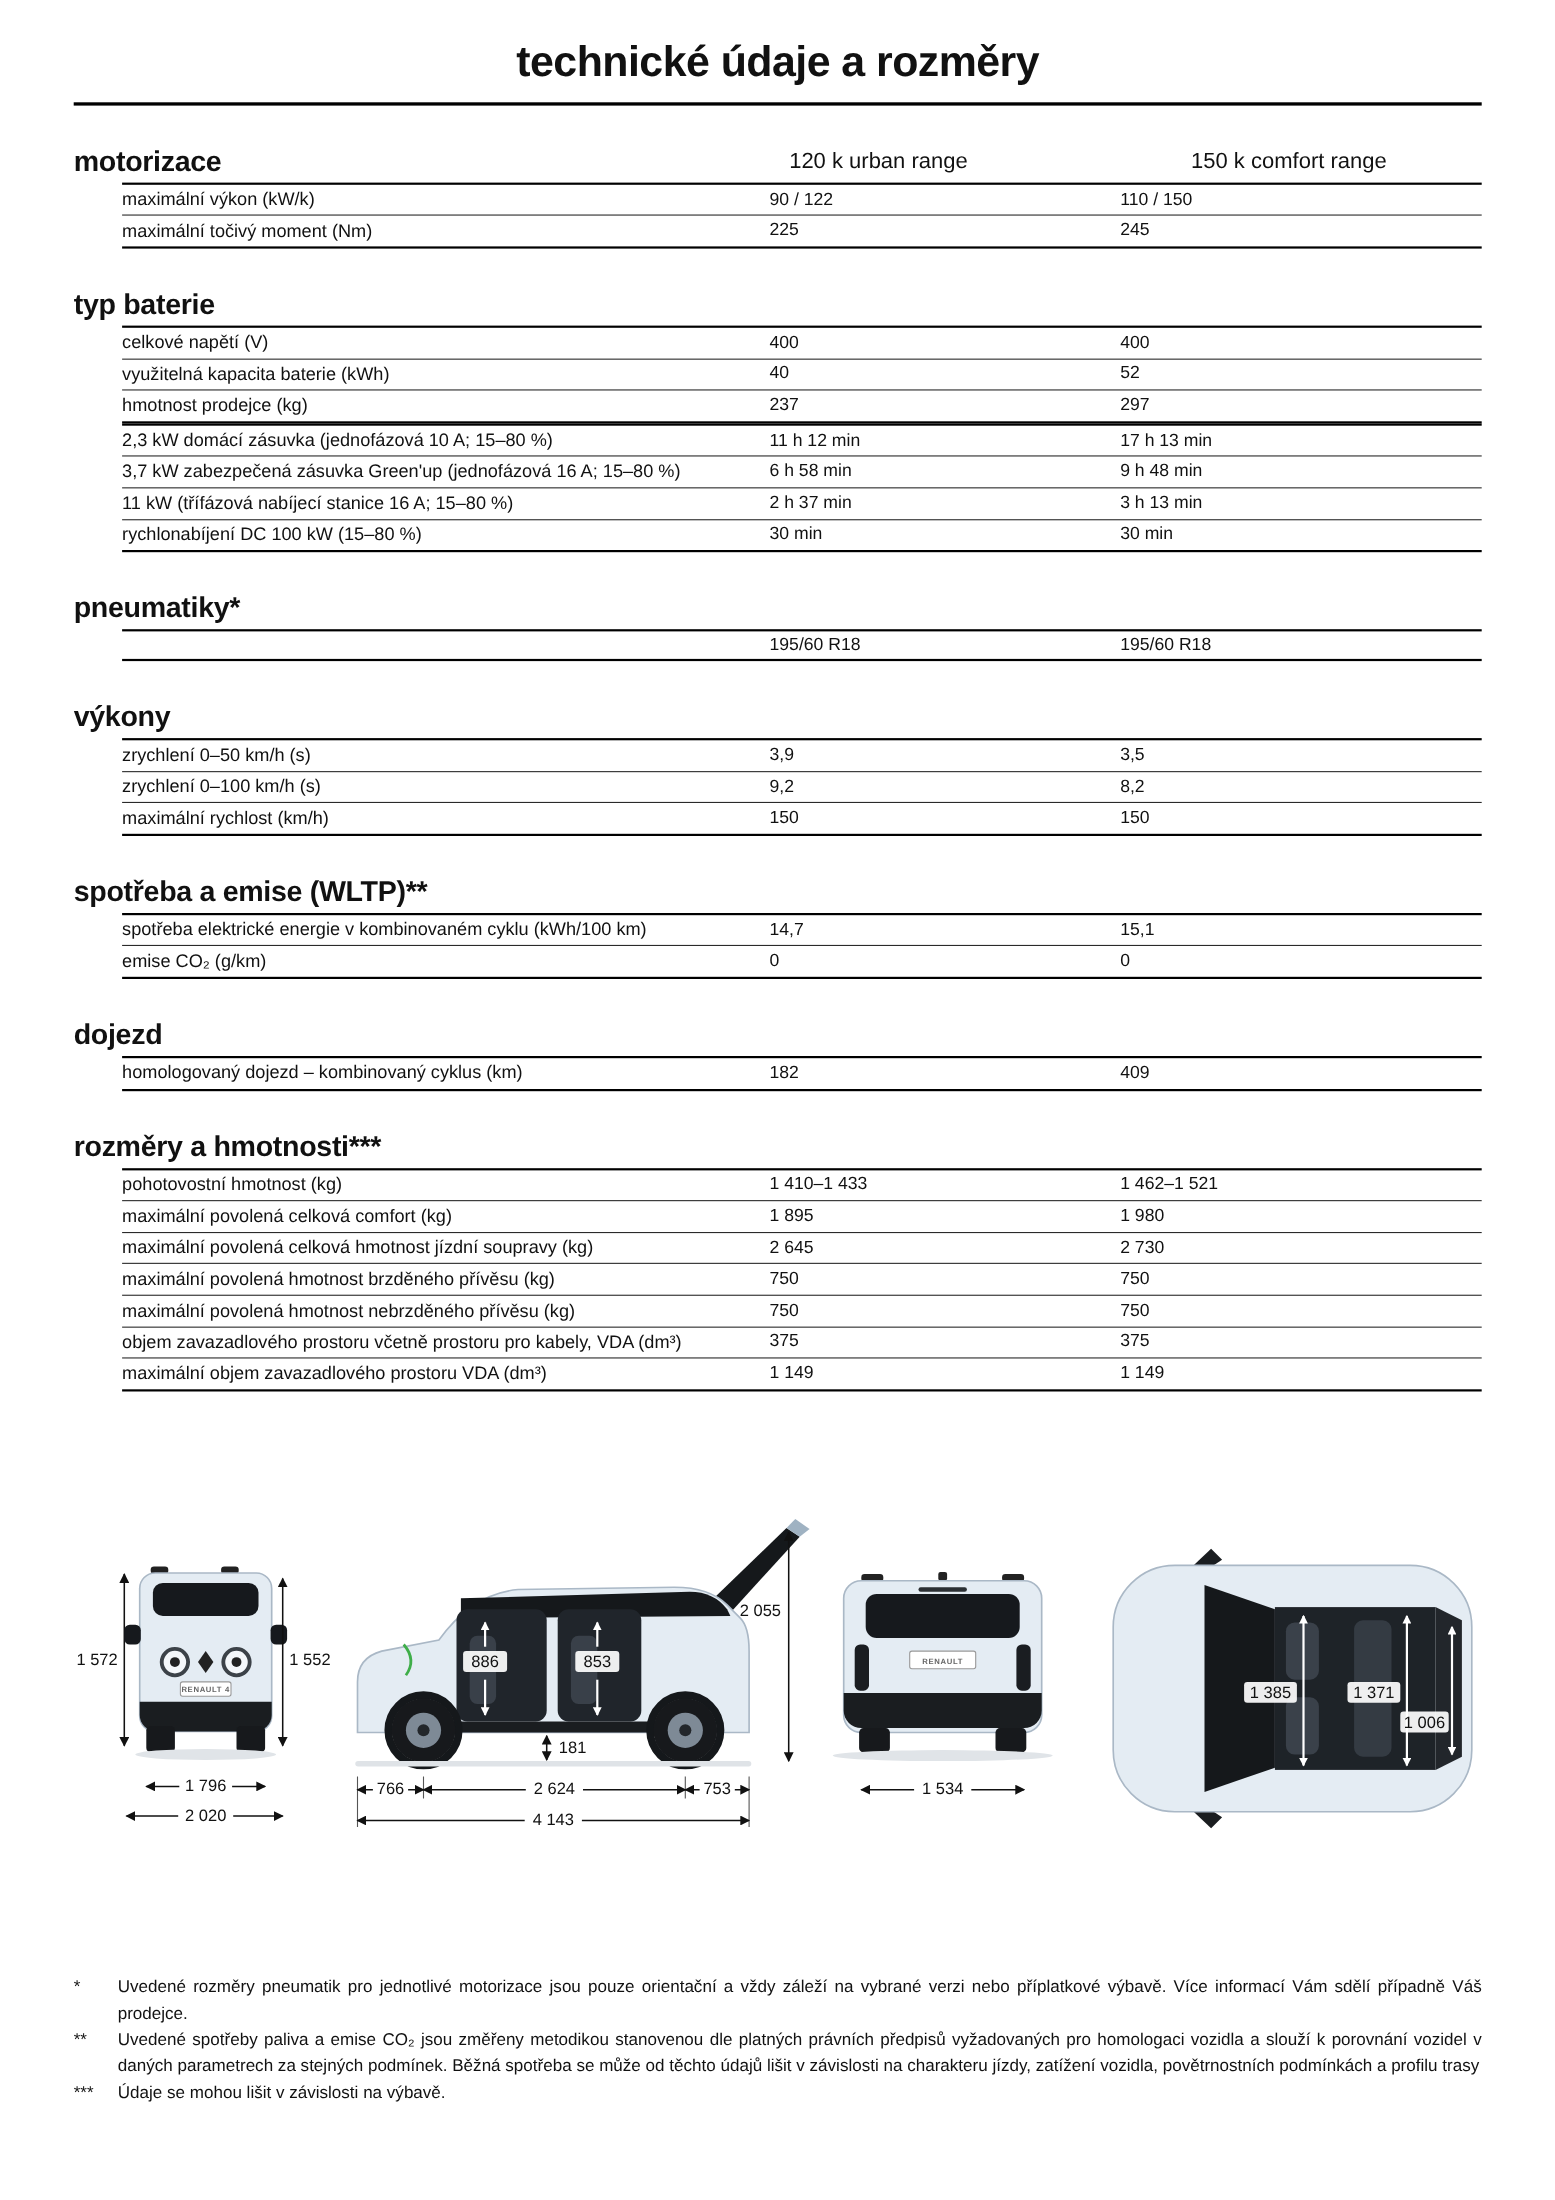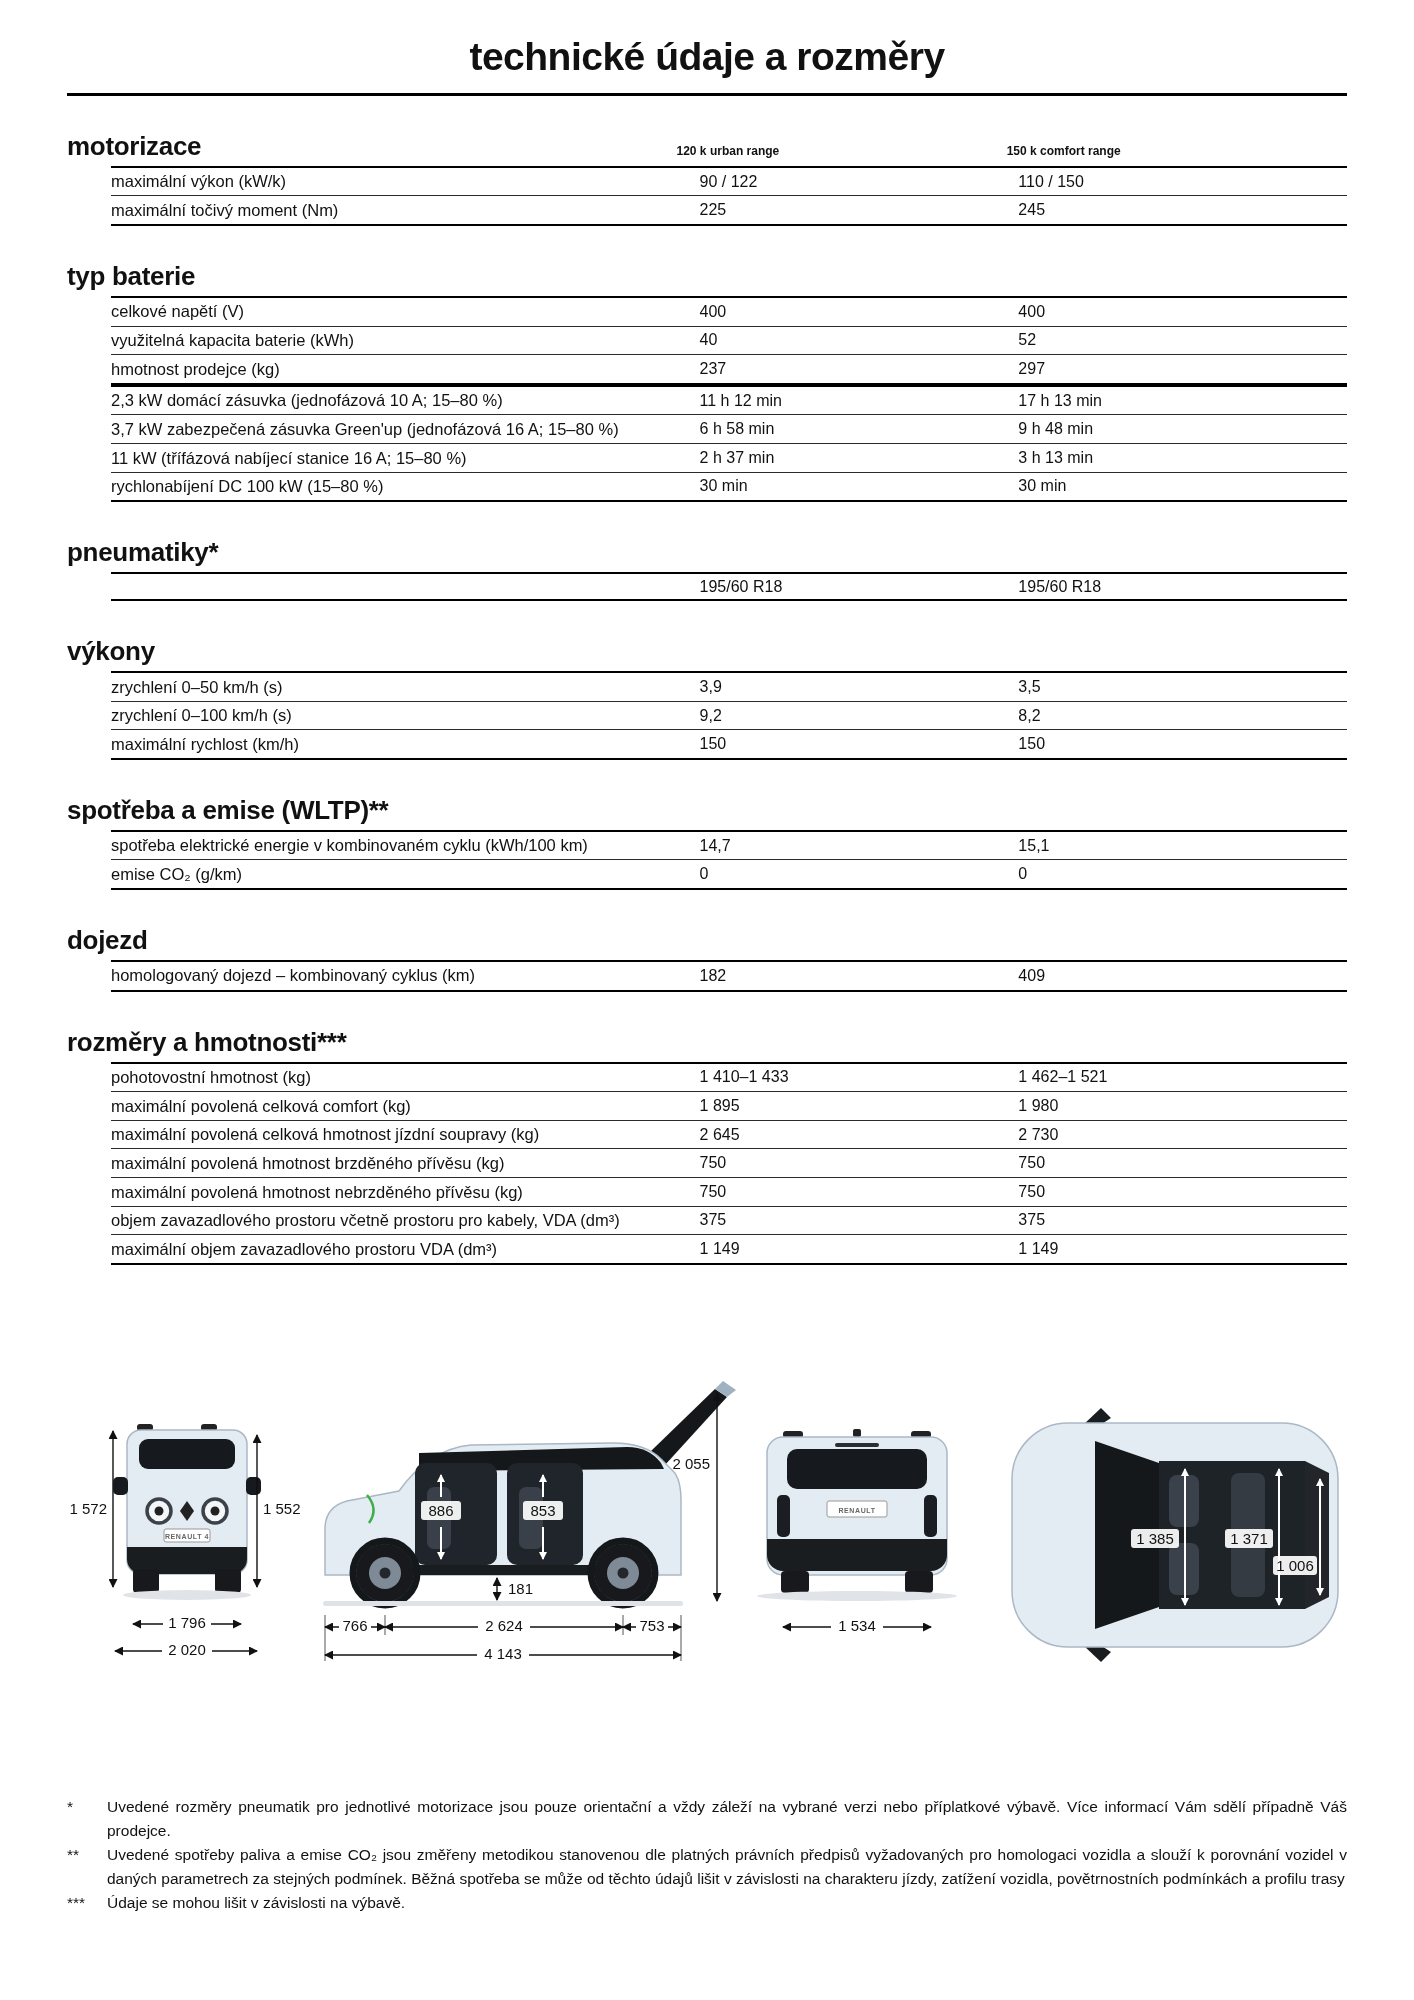--- a/index.html
+++ b/index.html
@@ -1,22 +1,22 @@
 <!DOCTYPE html>
 <html><head>
 <meta charset="utf-8">
 <style>
   html,body{margin:0;padding:0;background:#ffffff;}
   body{font-family:"Liberation Sans","DejaVu Sans",sans-serif;color:#111;}
   .page{width:1414px;min-height:2000px;box-sizing:border-box;padding:26px 67px 30px;background:#fff;}
   .doc-title{text-align:center;font-size:39px;font-weight:800;letter-spacing:-0.5px;margin:10px 0 14px;line-height:1.1;}
   .title-rule{height:3px;background:#000;}
-  .sec-head{display:flex;align-items:flex-end;margin:36px 0 4px;padding-right:0.8%;}
+  .sec-head{display:flex;align-items:flex-end;margin:36px 0 4px;padding-right:0.8%;gap:43px;}
   .sec-title{flex:1;font-size:26px;font-weight:800;margin:0;line-height:1.15;letter-spacing:-0.3px;}
-  .col-head{width:26%;text-align:left;font-weight:700;font-size:12px;padding-bottom:3px;line-height:1.2;}
+  .col-head{width:26%;text-align:center;font-weight:400;font-size:20px;padding-bottom:3px;line-height:1.2;}
   .tbl{border-top:2.5px solid #000;border-bottom:2px solid #000;margin-left:44px;}
   .row{display:flex;align-items:center;padding:3.5px 0.8% 3.5px 0;}
   .row + .row{border-top:1.2px solid #2a2a2a;}
   .lbl{flex:1;font-size:16.5px;line-height:1.25;}
   .val{width:26%;text-align:left;font-size:16px;}
   .diagram{margin-top:112px;}
   .diagram svg{display:block;width:100%;height:auto;}
   .dim{stroke:#111;stroke-width:1.4;}
   .tick{stroke:#555;stroke-width:1;}
   .wdim{stroke:#fff;stroke-width:2;}

